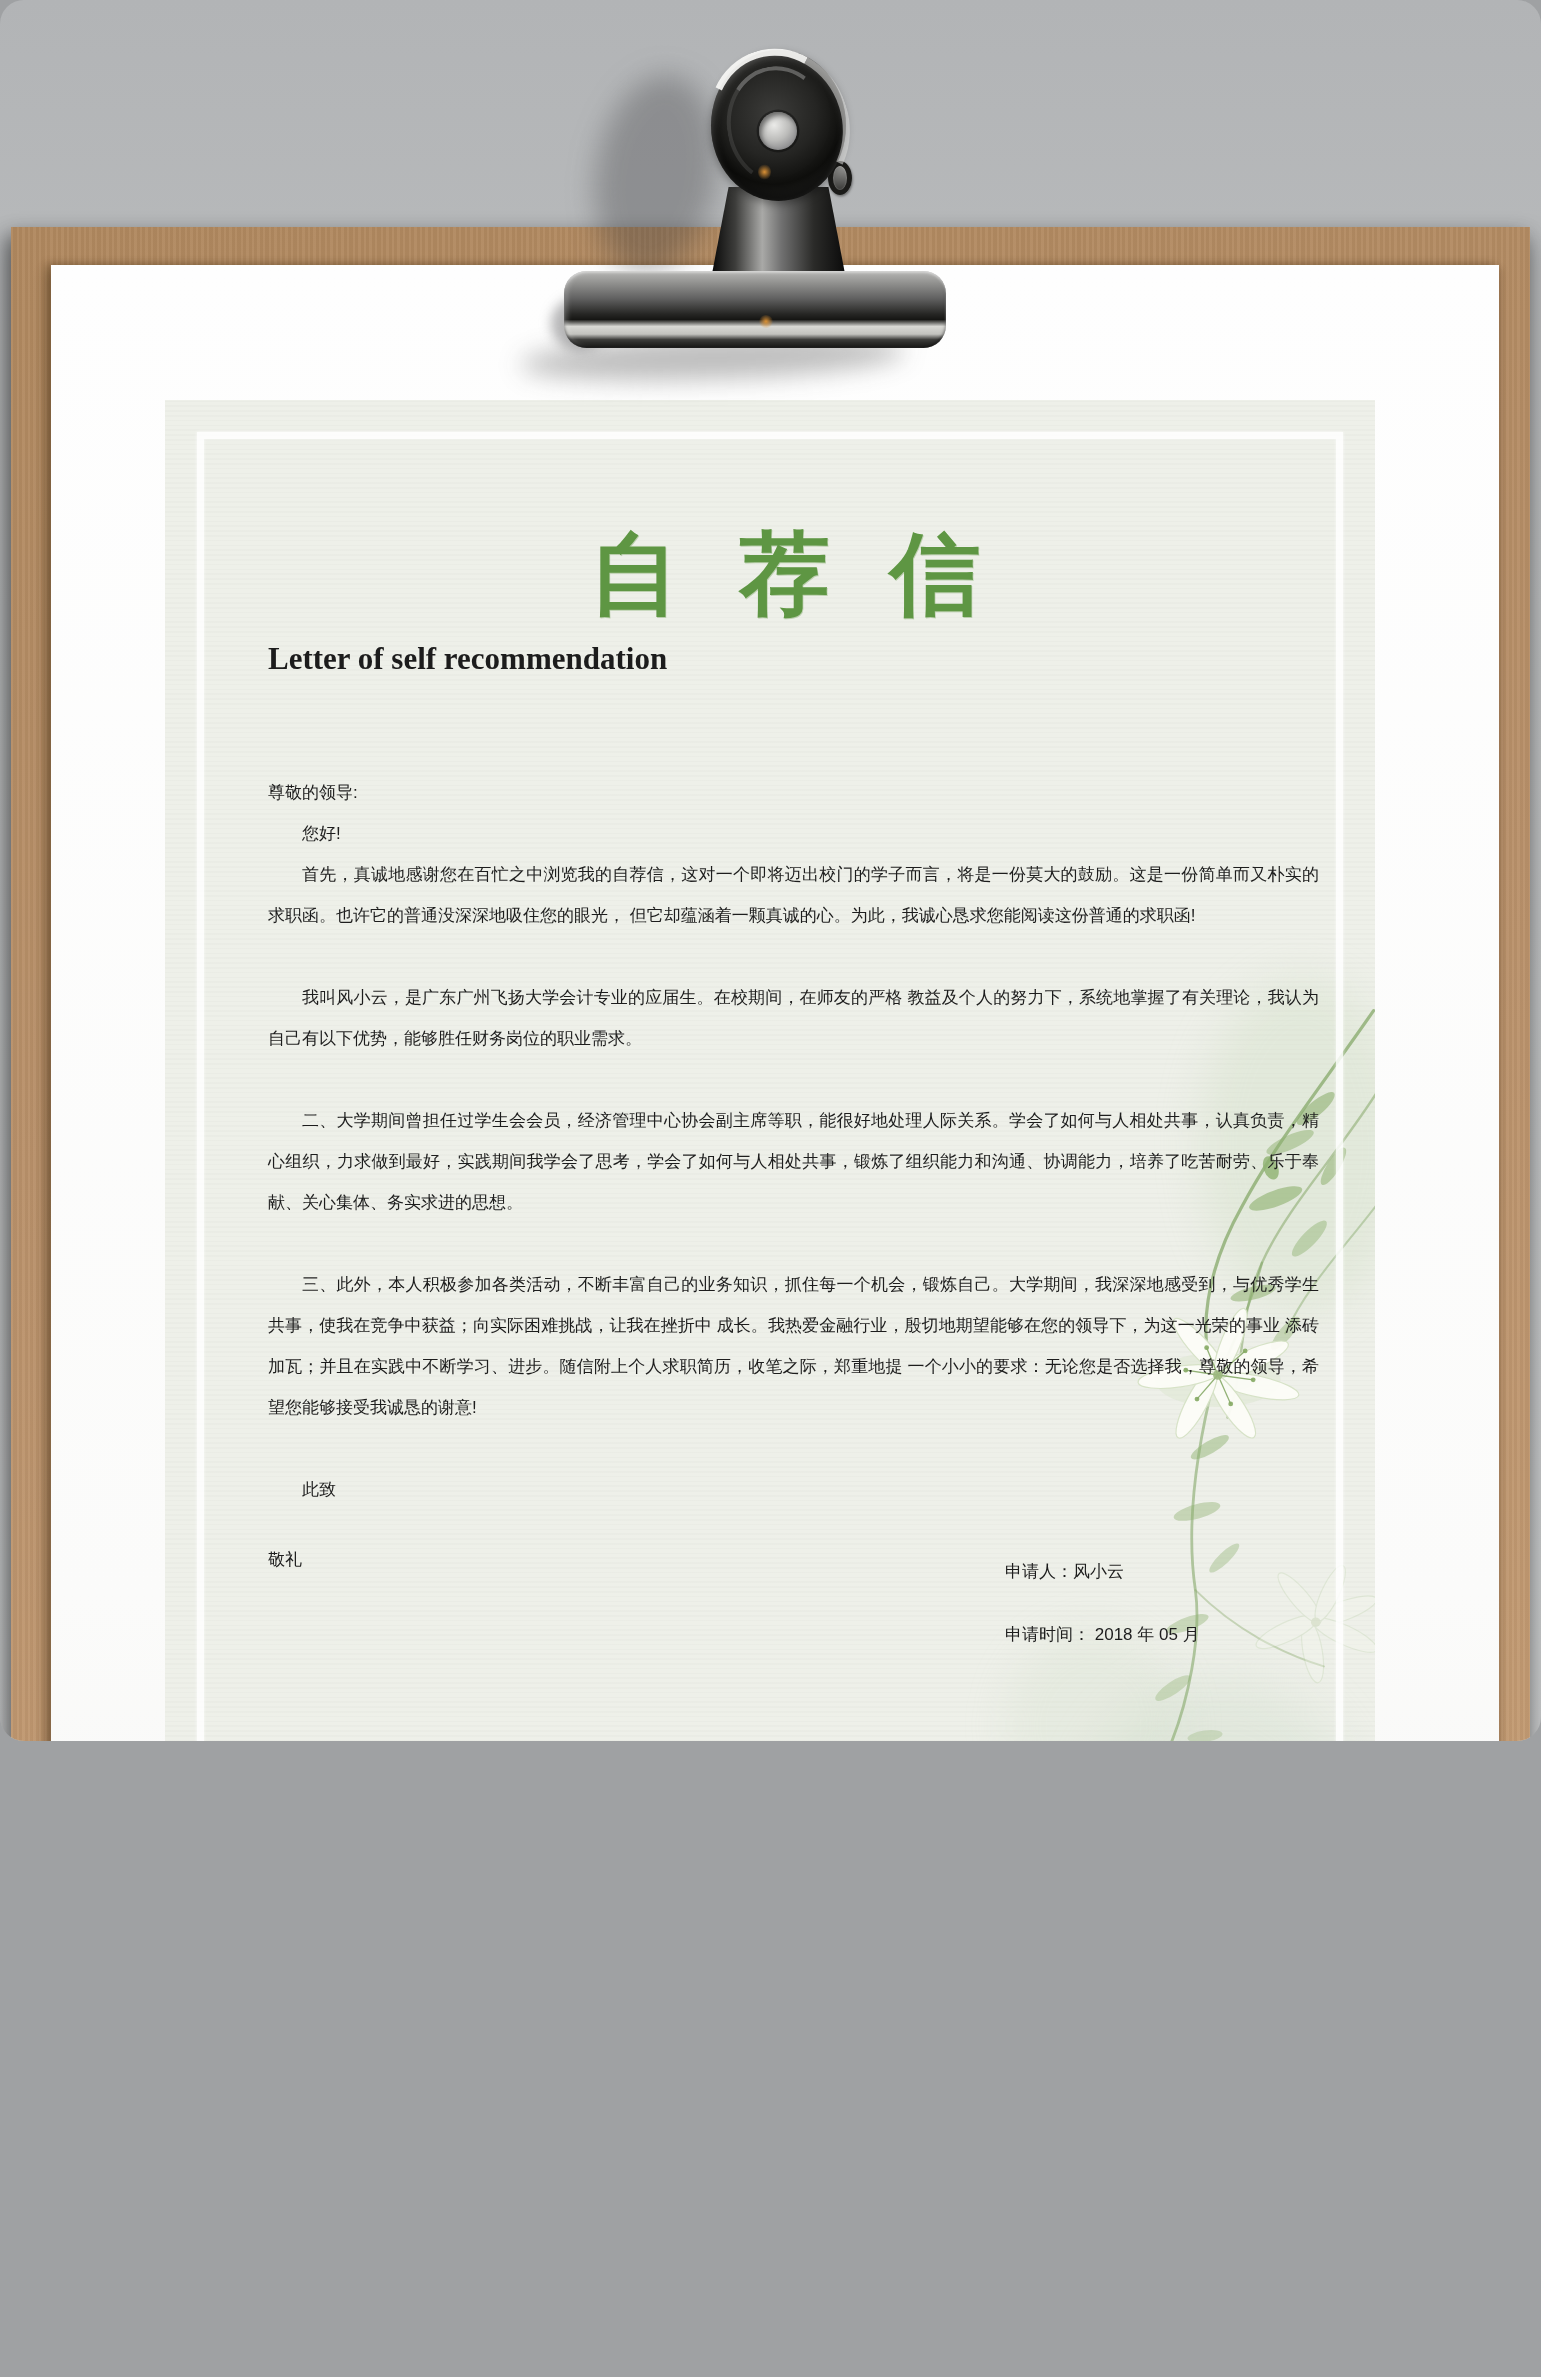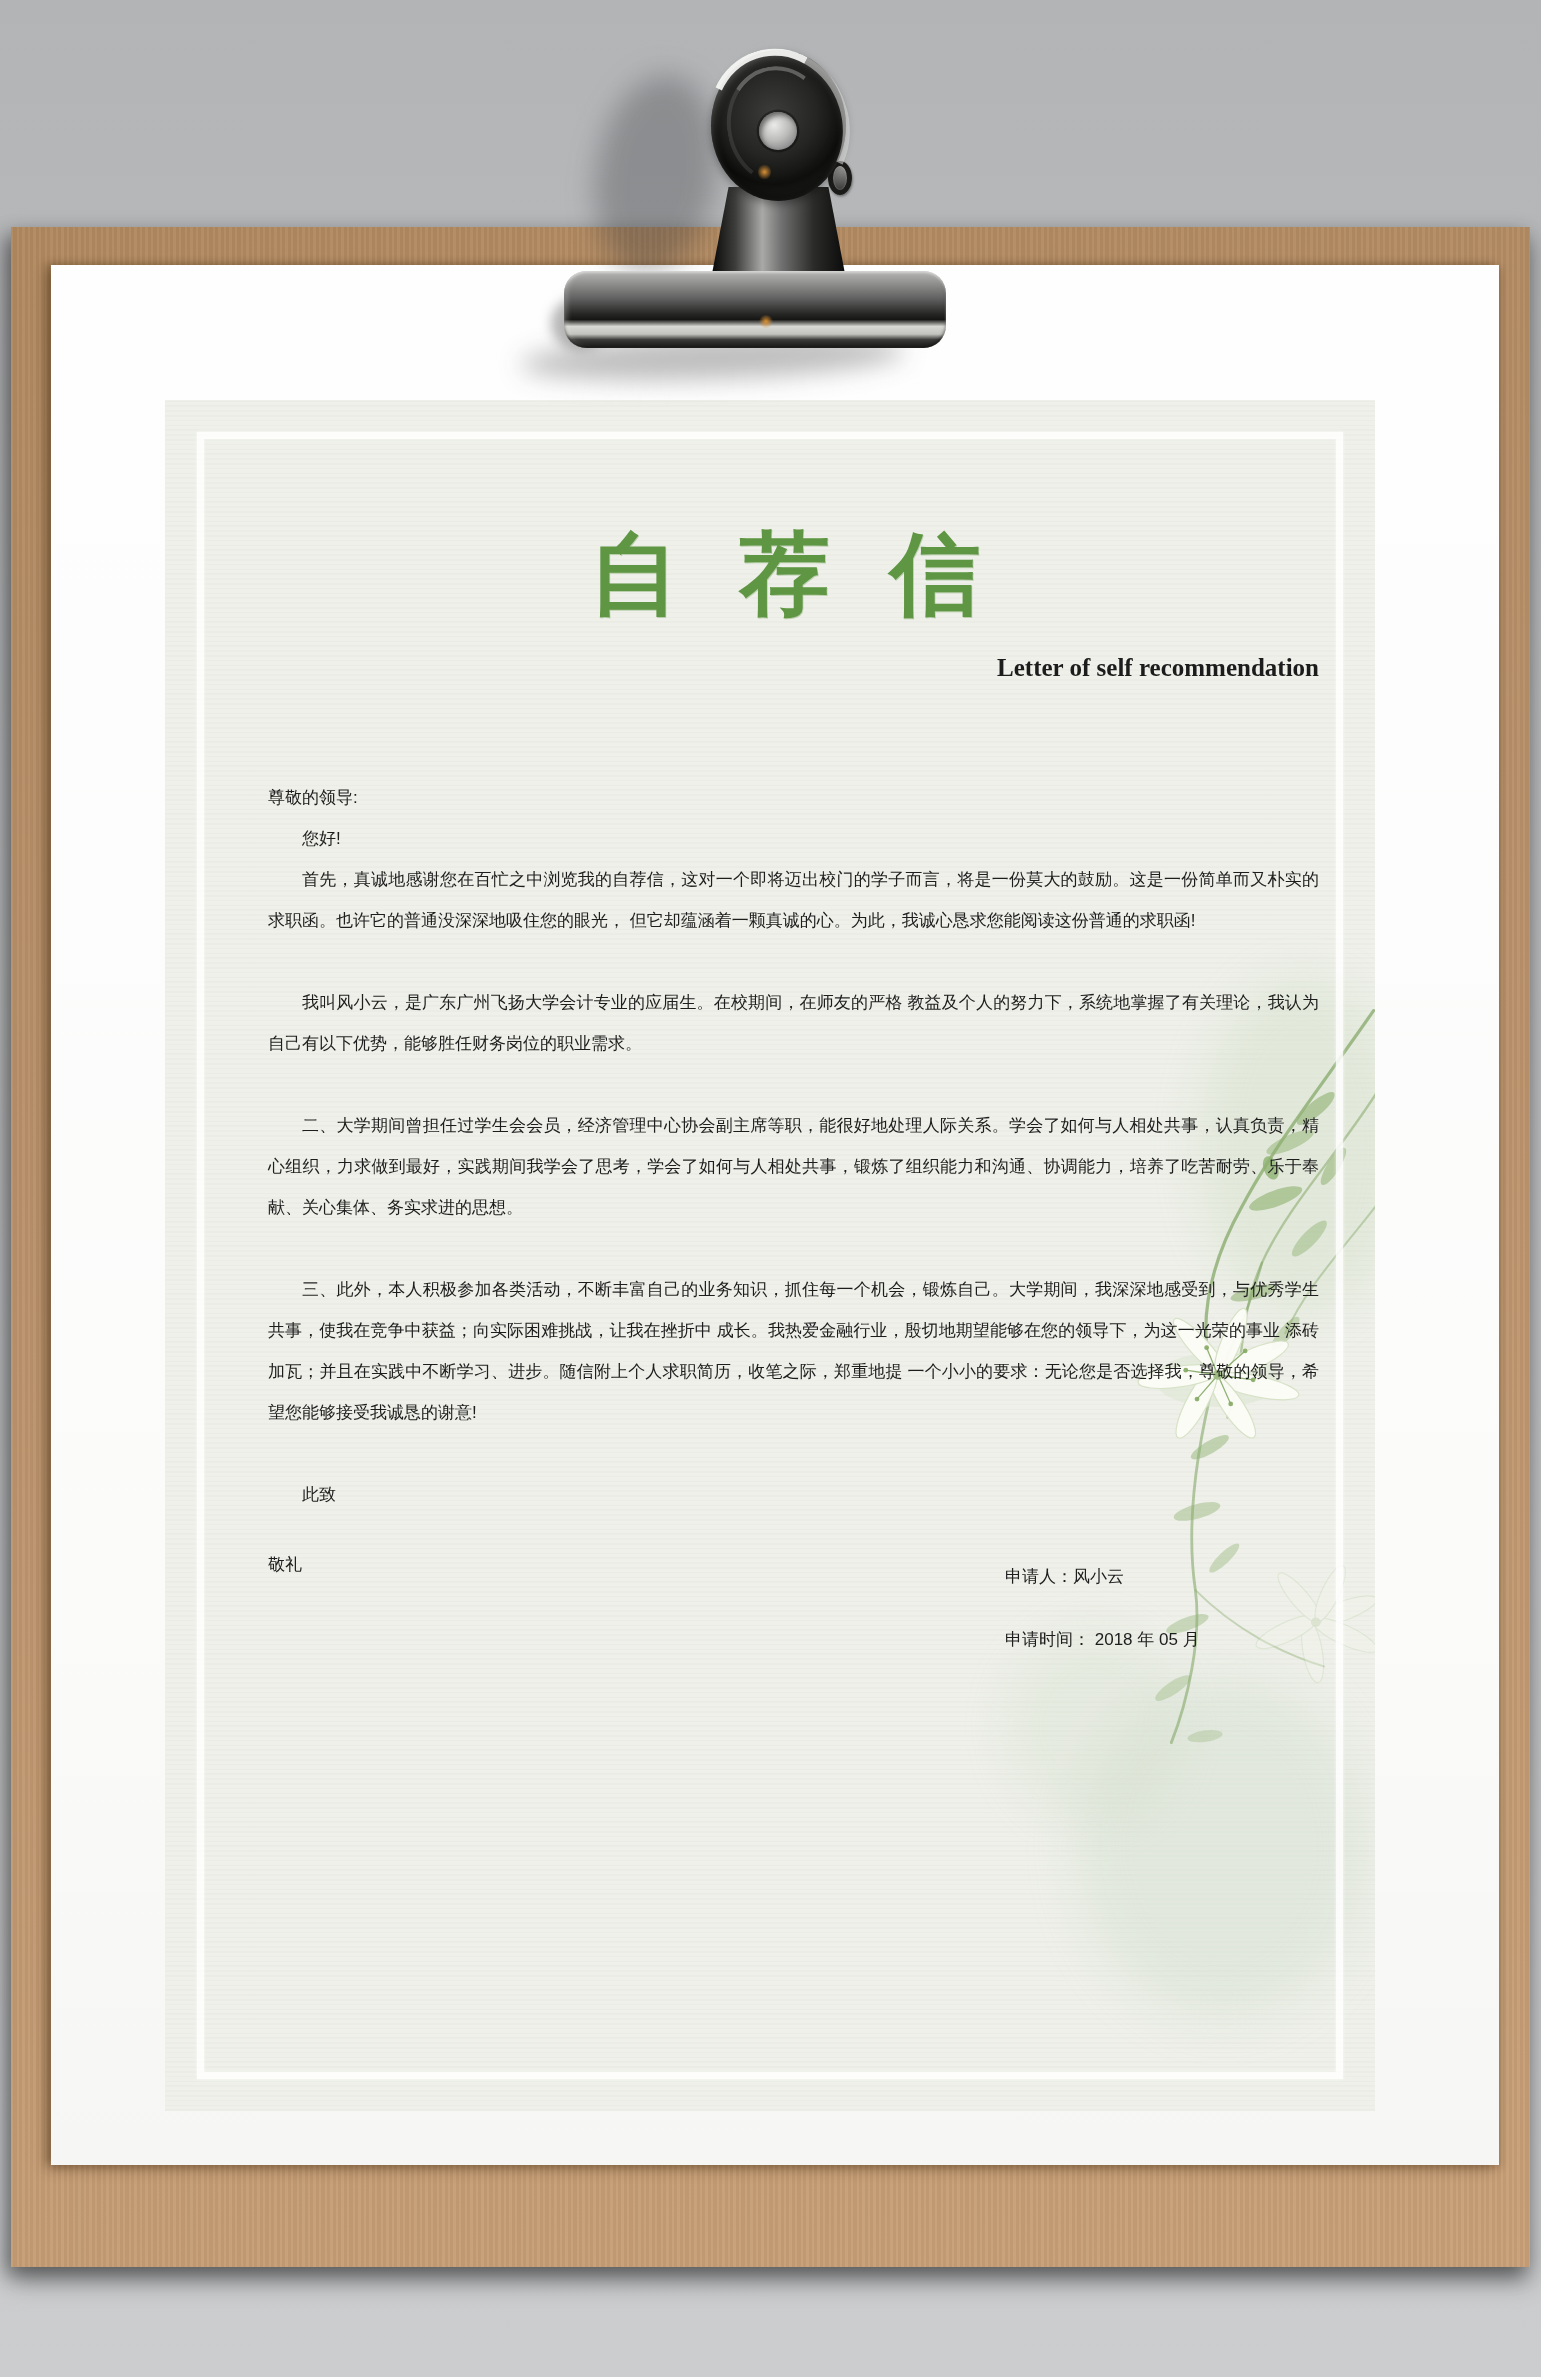--- a/index.html
+++ b/index.html
@@ -1,19 +1,19 @@
 <!DOCTYPE html>
 <html style="font-size:13px"><head>
 <meta charset="utf-8">
 <style>
   html,body{margin:0;padding:0;background:#9fa1a3;}
   *{box-sizing:border-box;}
   body{font-family:"Liberation Sans","DejaVu Sans",sans-serif;}
-  #stage{position:relative;width:1541px;height:2377px;overflow:hidden;
-         background:linear-gradient(180deg,#b2b4b6 0%,#bdbfc0 35%,#c6c8c9 75%,#cbcdce 100%);}
+  #stage{position:relative;width:1541px;height:1741px;overflow:hidden;
+         background:linear-gradient(180deg,#b2b4b6 0%,#bdbfc0 35%,#c6c8c9 75%,#cbcdce 100%);border-radius:24px;}
 
   
   .board{position:absolute;left:11.2px;top:227px;width:1519px;height:2040px;
          background:linear-gradient(168deg,#b0885f 0%,#b9916a 40%,#c29a72 75%,#c8a078 100%);
          box-shadow:-6.4px 8px 17.7px rgba(0,0,0,0.35), 0 13px 24px rgba(0,0,0,0.35);}
   .board::after{content:"";position:absolute;inset:0;
          background:repeating-linear-gradient(90deg,rgba(255,255,255,0.04) 0 2.4px,rgba(0,0,0,0.03) 2.4px 5.6px);}
 
   
   .paper{position:absolute;left:51px;top:265px;width:1448px;height:1900px;
@@ -31,22 +31,22 @@
   .wash.w3{right:193px;bottom:289px;width:177px;height:193px;background:rgba(205,218,198,0.22);filter:blur(19px);}
   .decor-svg{position:absolute;right:-4.8px;top:596px;width:305px;height:819px;z-index:2;}
   .frame{position:absolute;inset:32px;z-index:3;border:7.2px solid rgba(255,255,255,0.85);
          box-shadow:0 0 3.2px rgba(255,255,255,0.8), inset 0 0 3.2px rgba(255,255,255,0.7);}
 
   
   .content{position:absolute;z-index:4;left:103px;right:56px;top:0;color:#1d1d1d;}
   .title{margin:120px 0 0 0;text-align:center;color:#5e9643;
          font-size:90px;line-height:1.2;font-weight:bold;letter-spacing:17.7px;
          text-shadow:0.8px 0.8px 0 rgba(94,150,67,0.35);}
-  .subtitle{margin:26px 0 0 0;text-align:right;color:#1c1c1c;
-         font-family:"Liberation Serif","DejaVu Serif",serif;font-weight:bold;font-size:25px;}
+  .subtitle{margin:13px 0 0 0;text-align:left;color:#1c1c1c;
+         font-family:"Liberation Serif","DejaVu Serif",serif;font-weight:bold;font-size:31px;}
   .bodytext{margin-top:95px;font-size:17px;line-height:41px;text-align:justify;}
   .bodytext p{margin:0;}
   .bodytext p.gap{margin-top:41px;}
   .indent{text-indent:2em;}
   .sig-row{position:relative;margin-top:29px;height:41px;}
   .sig-row.date{margin-top:21.7px;}
   .sig{position:absolute;left:737px;top:12px;white-space:nowrap;}
 
   
   .clip-wall-shadow{position:absolute;left:596px;top:74px;width:120px;height:201px;z-index:30;

